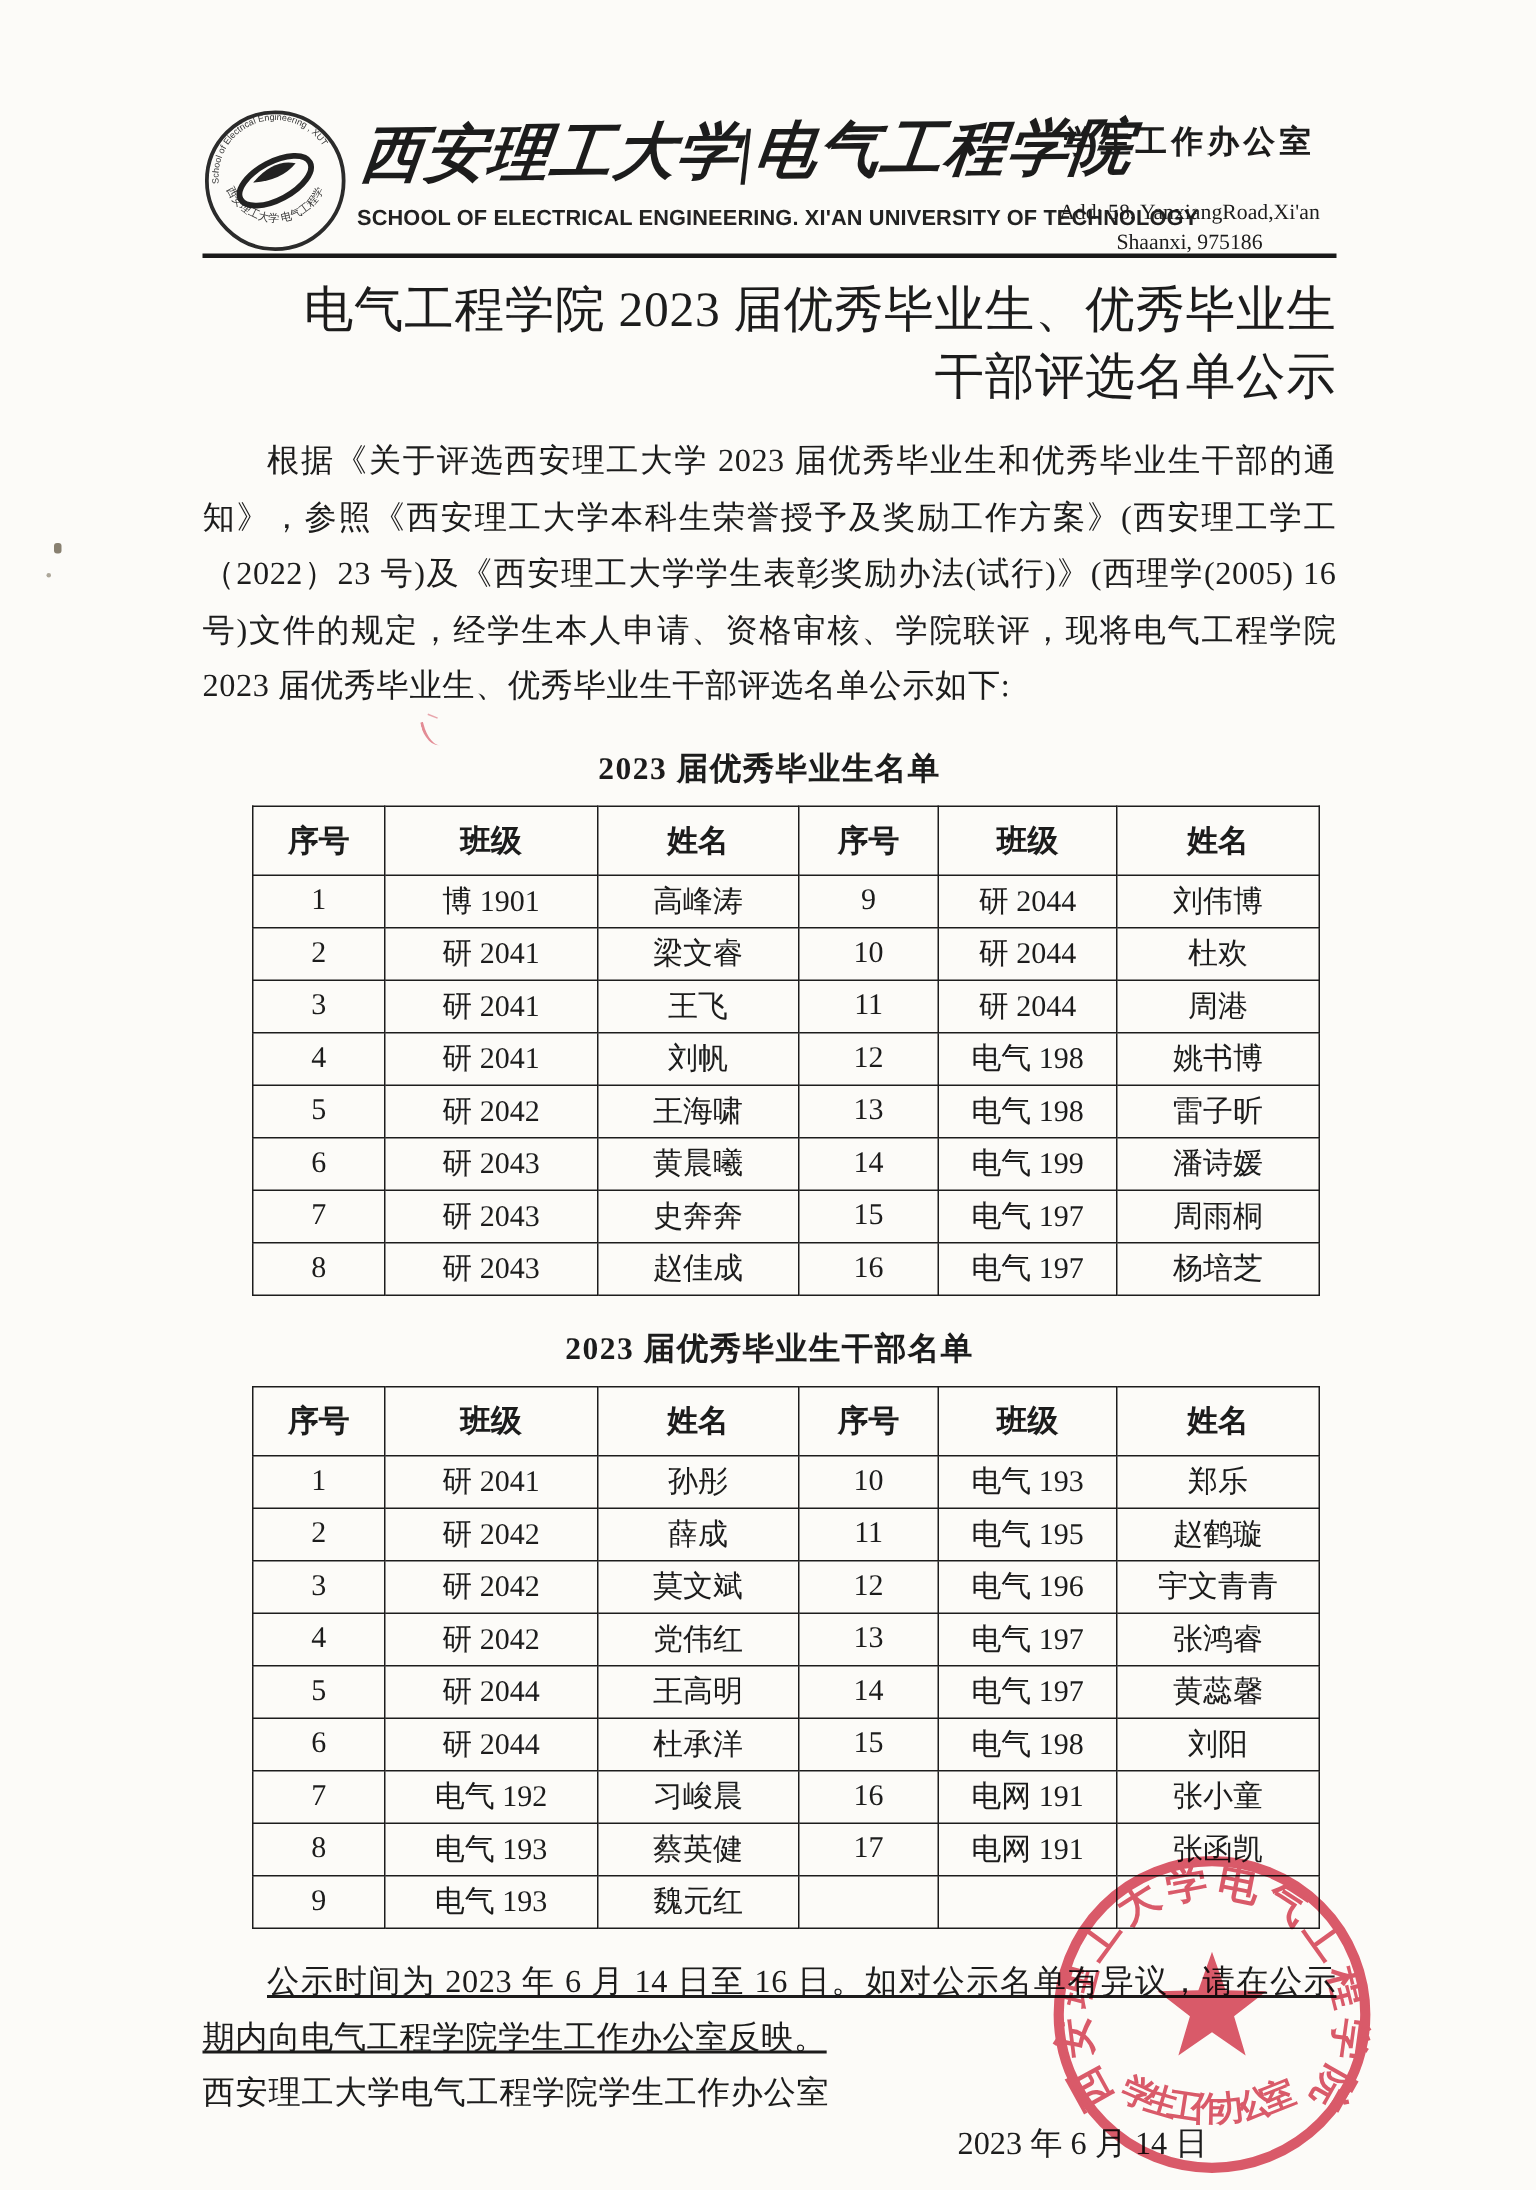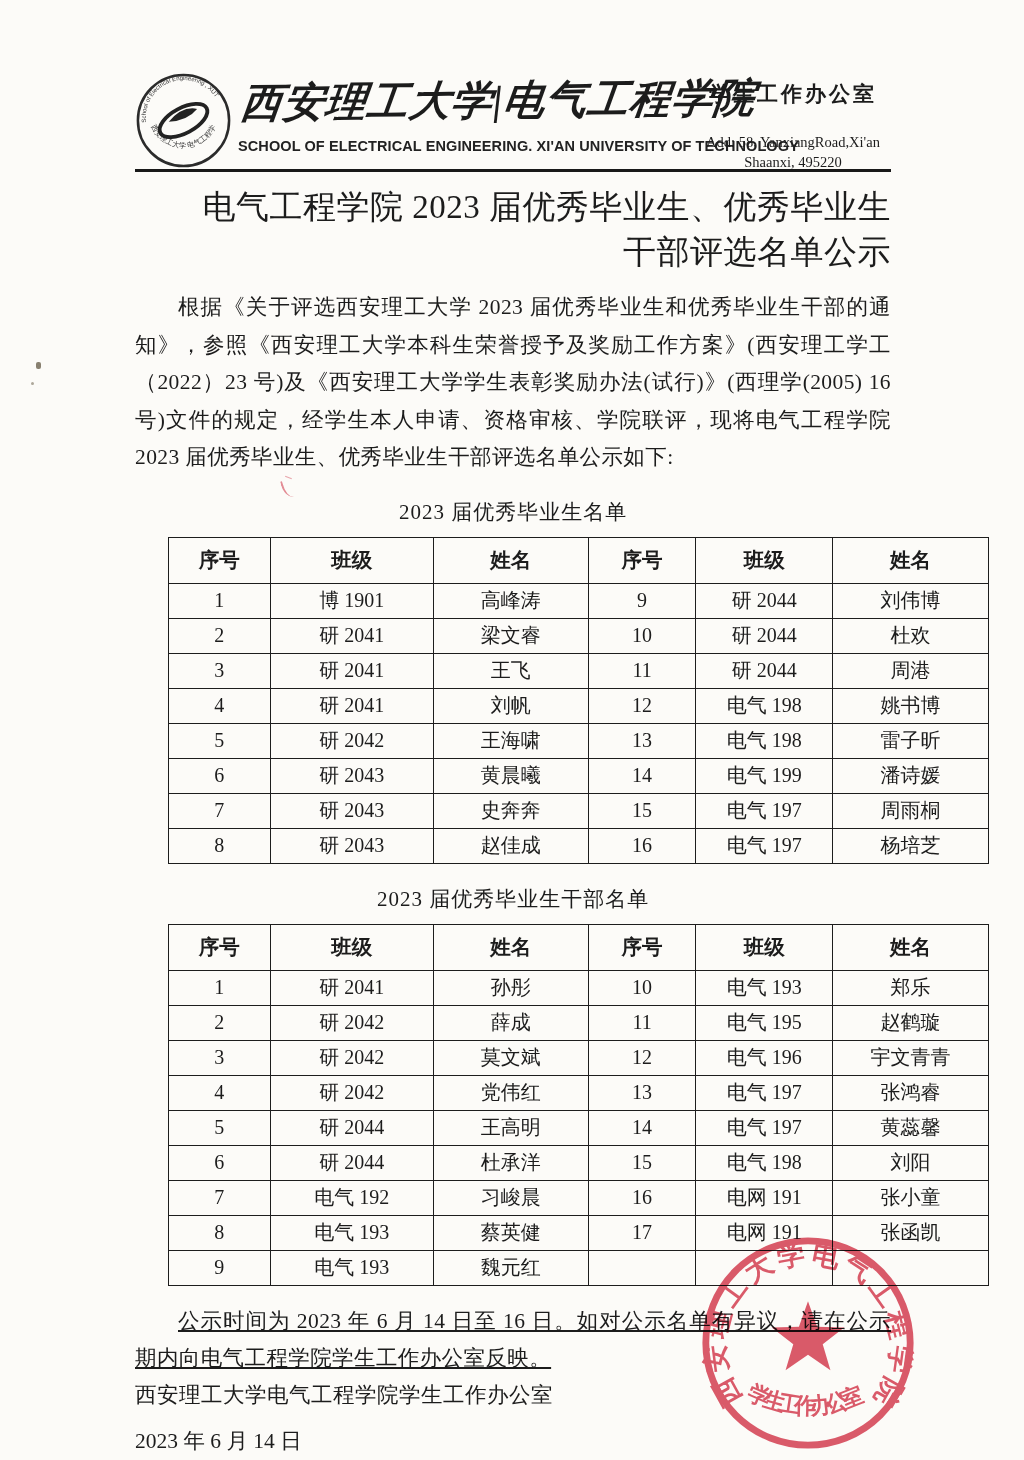--- a/index.html
+++ b/index.html
@@ -32,40 +32,40 @@
 
   
   .doc-title { margin-top:13px; text-align:right; font-size:33px; font-weight:normal;
                line-height:45px; letter-spacing:0.5px; }
 
   
   .para { margin-top:14px; font-size:21.5px; line-height:37.5px; text-align:justify;
           text-indent:2em; letter-spacing:0.4px; }
 
   
-  .tbl-caption { margin-top:21px; text-align:center; font-size:21px; font-weight:normal;
+  .tbl-caption { margin-top:21px; text-align:center; font-size:21px; font-weight:bold;
                  letter-spacing:1px; }
-  table.roster { border-collapse:collapse; width:821px; margin:11px 0 0 33px;
+  table.roster { border-collapse:collapse; width:712px; margin:11px 0 0 33px;
                  table-layout:fixed; background:transparent; }
   table.roster th, table.roster td {
     border:1.6px solid #1d1d1d; text-align:center; vertical-align:middle;
     font-size:20px; padding:0; height:35px; overflow:hidden; white-space:nowrap;
   }
   table.roster th { height:46px; font-weight:bold; font-size:20.5px; }
   col.c-no  { width:12.4%; }
   col.c-cls { width:19.9%; }
   col.c-nm  { width:18.9%; }
   col.c-no2 { width:13.1%; }
   col.c-cls2{ width:16.7%; }
   col.c-nm2 { width:19.0%; }
 
   
   .closing { margin-top:17px;text-decoration:underline; }
   .signature { margin-top:2px; text-align:left; font-size:21.5px; letter-spacing:0.5px; }
-  .date-line { margin-top:17px; text-align:left; padding-right:86px; font-size:21.5px; }
+  .date-line { margin-top:5px; text-align:right; padding-right:86px; font-size:21.5px; }
 
   
   .stamp { position:absolute; left:699px; top:1234px; width:218px; height:218px;
            opacity:0.88; mix-blend-mode:multiply; pointer-events:none; }
 
   
   .pen-mark { position:absolute; left:282px; top:480px; width:11px; height:18px;
               border-left:2px solid rgba(214,80,96,0.65); border-radius:0 0 0 90%;
               transform:rotate(-14deg); }
   .pen-mark:before { content:""; position:absolute; left:2px; top:-3px; width:7px; height:6px;
@@ -102,21 +102,21 @@
         </svg>
       </div>
       <div class="brand-col">
         <div class="brand-cn">西安理工大学|电气工程学院</div>
         <div class="brand-en">SCHOOL OF ELECTRICAL ENGINEERING. XI'AN UNIVERSITY OF TECHNOLOGY</div>
       </div>
       <div class="head-right">
         <div class="office-name">学生工作办公室</div>
         <div class="addr">
           <div>Add:  58,  YanxiangRoad,Xi'an</div>
-          <div>Shaanxi,  495220</div>
+          <div>Shaanxi,  975186</div>
         </div>
       </div>
     </div>
     <div class="rule"></div>
 
     <div class="doc-title">
       <div>电气工程学院 2023 届优秀毕业生、优秀毕业生</div>
       <div>干部评选名单公示</div>
     </div>
 

